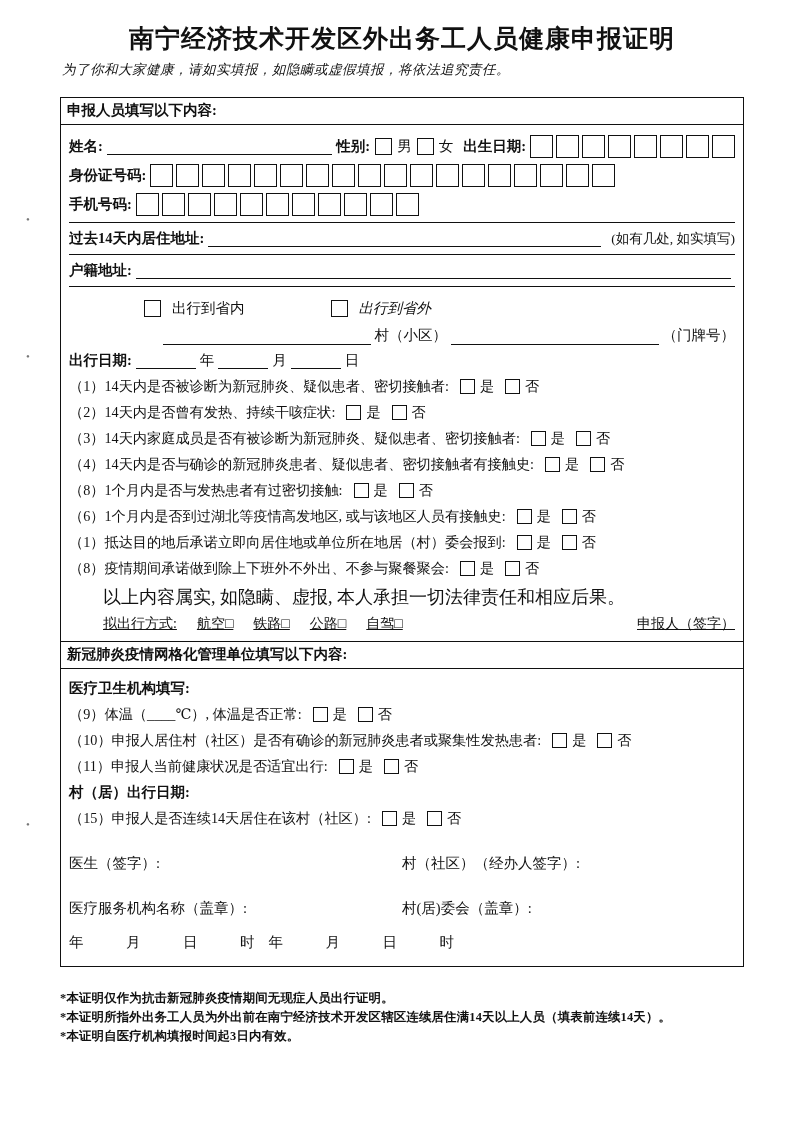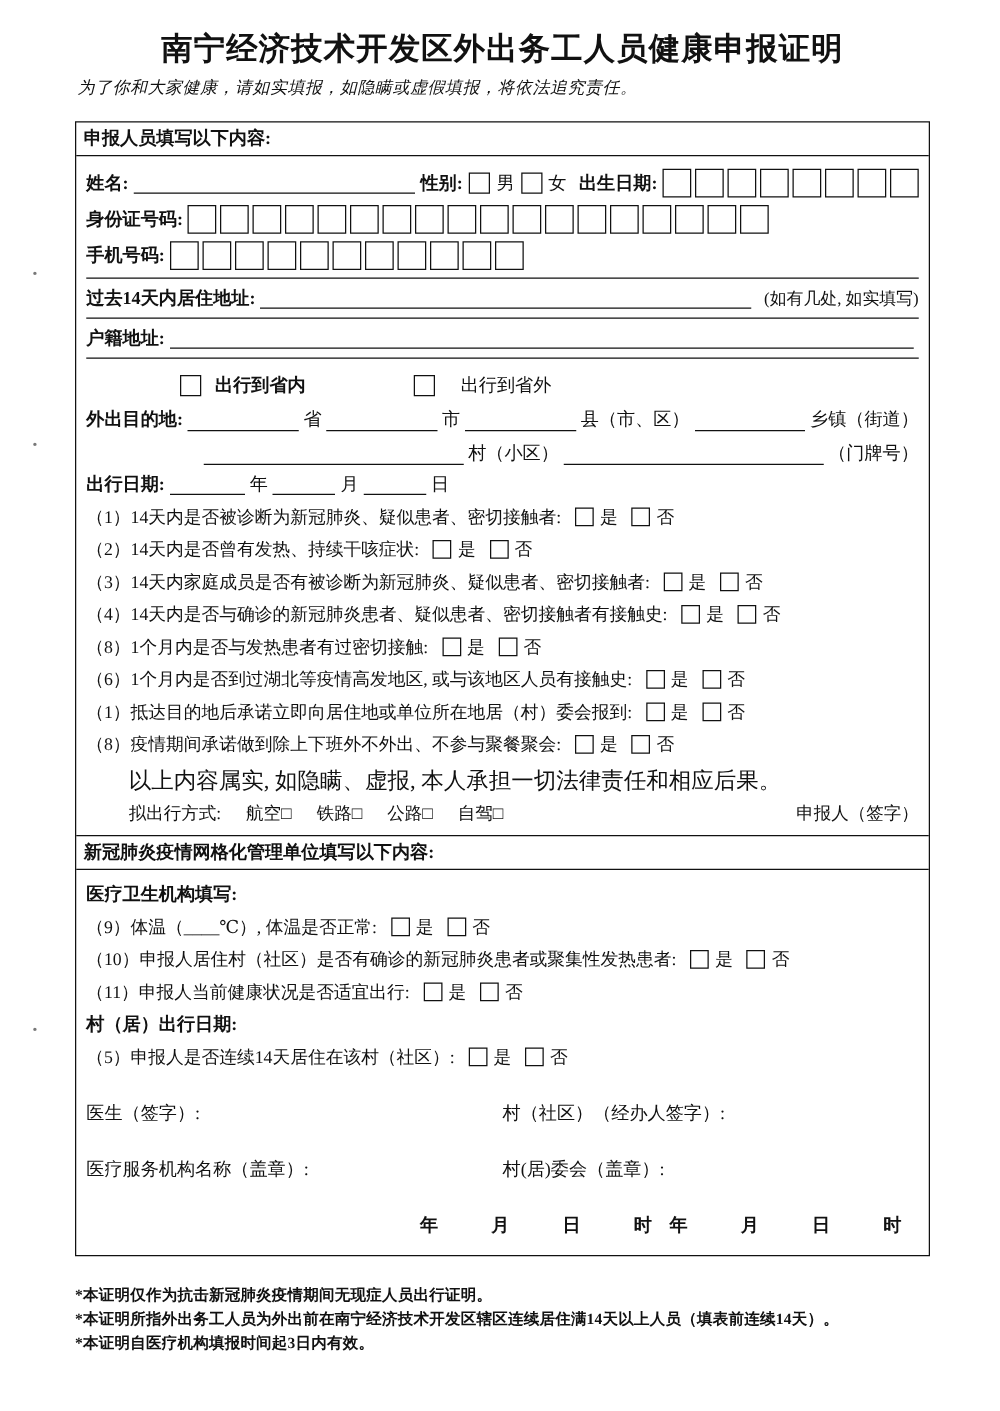--- a/index.html
+++ b/index.html
@@ -120,20 +120,21 @@
   .note {
     font-size: 18px;
     margin: 4px 0 2px 34px;
   }
   .travel {
     display: flex;
     align-items: flex-start;
     font-size: 14px;
     margin: 6px 0 4px 34px;
     gap: 4px;
+    text-decoration: underline;
   }
   .travel .sp { margin-right: 16px; display:inline-flex; align-items:center;}
   .signer {
     margin-left: auto;
     white-space: nowrap;
   }
   .destrow {
     display: flex;
     align-items: flex-end;
     font-size: 14.5px;
@@ -150,24 +151,23 @@
   .sign-block {
     display: flex;
     font-size: 14.5px;
     margin: 26px 0 0 0;
   }
   .sign-block .left { width: 50%; }
   .sign-block .right { width: 50%; }
   .date-line {
     display: flex;
     font-size: 14.5px;
-    margin: 26px 0 10px 0;
-    justify-content: flex-end;
+    margin: 15px 0 10px 0;
+    justify-content: flex-start;
     letter-spacing: 2px;
-    font-weight: bold;
   }
   .date-line span { letter-spacing: 14px; }
   .footnotes {
     margin-top: 22px;
     font-size: 12.4px;
     font-weight: bold;
     line-height: 1.55;
     letter-spacing: 0.2px;
   }
   .tick {
@@ -269,44 +269,25 @@
 
       <div class="row">
         <span class="lbl bold">户籍地址:</span>
         <span class="line"></span>
       </div>
 
       <div class="hr"></div>
 
       <div class="row" style="margin-top:12px;margin-left:70px;">
         <span class="chk"></span>
-        <span class="lbl" style="margin-left:6px;font-weight:bold;">出行到省内</span>
+        <span class="lbl" style="margin-left:6px;">出行到省内</span>
         <span class="chk" style="margin-left:86px;"></span>
-        <span class="lbl" style="margin-left:16px;">出行到省外</span>
-      </div>
-
-      <div class="destrow">
-        <span class="lbl bold">外出目的地:</span>
-        <span class="seg">
-          <span class="line"></span>
-          <span class="dim">省</span>
-        </span>
-        <span class="seg">
-          <span class="line"></span>
-          <span class="dim">市</span>
-        </span>
-        <span class="seg">
-          <span class="line"></span>
-          <span class="dim">县（市、区）</span>
-        </span>
-        <span class="seg">
-          <span class="line"></span>
-          <span class="dim">乡镇（街道）</span>
-        </span>
-      </div>
+        <span class="lbl" style="margin-left:6px;font-style:italic;">出行到省外</span>
+      </div>
+
 
       <div class="destrow" style="margin-left:90px;">
         <span class="seg">
           <span class="line"></span>
           <span class="dim">村（小区）</span>
         </span>
         <span class="seg">
           <span class="line"></span>
           <span class="dim">（门牌号）</span>
         </span>
@@ -468,21 +449,21 @@
           </span>
         <span class="opt">
             <span class="chk sm"></span>
             <span>否</span>
           </span>
       </div>
 
       <div class="row bold" style="margin:6px 0 2px 0;">村（居）出行日期:</div>
 
       <div class="qrow">
-        <span>（5）申报人是否连续14天居住在该村（社区）:</span>
+        <span>（15）申报人是否连续14天居住在该村（社区）:</span>
         <span class="opt">
             <span class="chk sm"></span>
             <span>是</span>
           </span>
         <span class="opt">
             <span class="chk sm"></span>
             <span>否</span>
           </span>
       </div>
 

